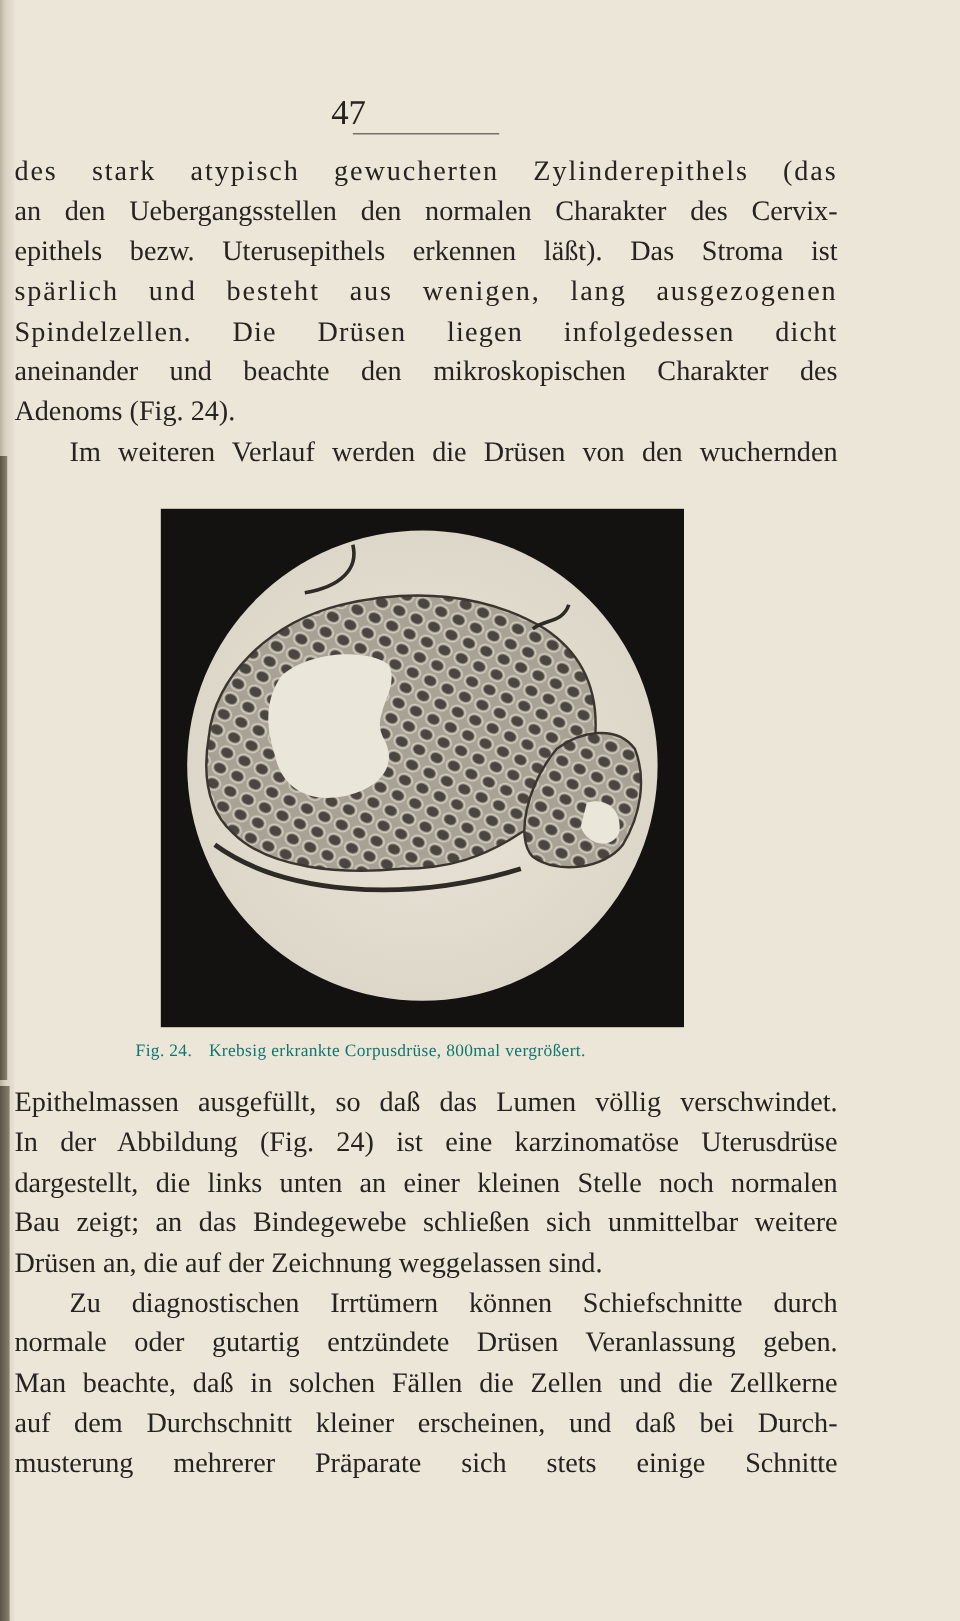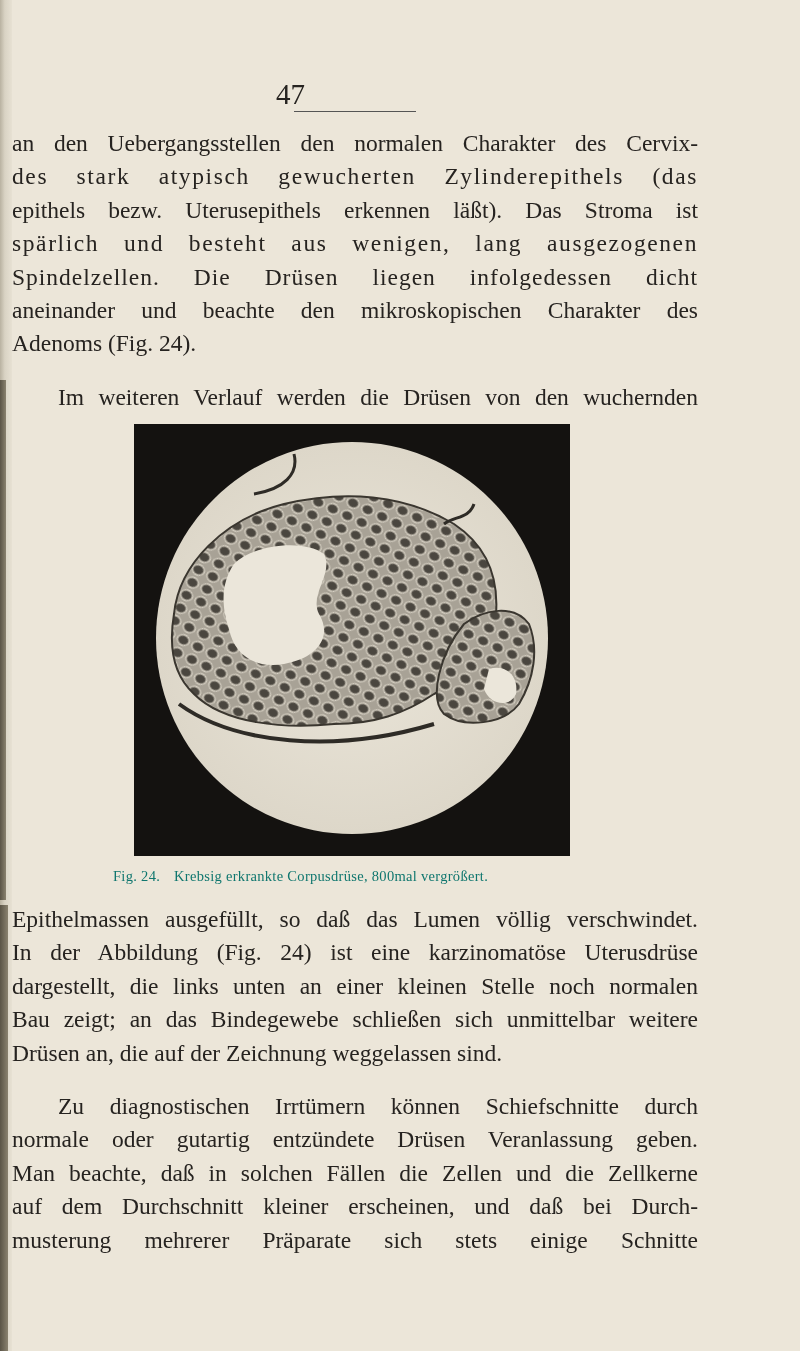--- a/index.html
+++ b/index.html
@@ -27,21 +27,21 @@
     position:absolute; left:294px; top:111px; width:122px; height:1px; background:#555;
   }
   .text-block {
     position:absolute; left:12px; width:686px;
     font-family: "Liberation Serif", serif;
     font-size:23.5px; line-height:33.4px;
     text-align:justify; text-align-last:auto;
   }
   .line { display:block; white-space:nowrap; text-align-last:justify; text-align:justify; height:33.4px; }
   .line.last { text-align-last:left; }
-  .line.indent { padding-left:46px;margin-top:20px; }
+  .line.indent { padding-left:46px; }
   .figure {
     position:absolute; left:134px; top:424px; width:436px; height:432px;
     background:#141210;
   }
   .caption {
     position:absolute; left:113px; top:868px; width:640px;
     font-family: "Liberation Serif", serif; font-size:14.5px; color:#0f766e;
     letter-spacing:0.3px;
   }
   .caption .fig-label { margin-right:10px; }
@@ -50,22 +50,22 @@
 <body>
 
 <div class="spine"></div>
 <div class="spine-dark" style="top:380px;height:520px;"></div>
 <div class="spine-dark" style="top:905px;height:446px;width:8px;"></div>
 
 <div class="page-number"><span>47</span></div>
 <div class="header-rule"></div>
 
 <div class="text-block" style="top:127px;">
+  <span class="line" style="letter-spacing:1.6px">des stark atypisch gewucherten Zylinderepithels (das</span>
   <span class="line">an den Uebergangsstellen den normalen Charakter des Cervix-</span>
-  <span class="line" style="letter-spacing:1.6px">des stark atypisch gewucherten Zylinderepithels (das</span>
   <span class="line">epithels bezw. Uterusepithels erkennen läßt). Das Stroma ist</span>
   <span class="line" style="letter-spacing:1.6px">spärlich und besteht aus wenigen, lang ausgezogenen</span>
   <span class="line" style="letter-spacing:1px">Spindelzellen. Die Drüsen liegen infolgedessen dicht</span>
   <span class="line">aneinander und beachte den mikroskopischen Charakter des</span>
   <span class="line last">Adenoms (Fig. 24).</span>
   <span class="line indent">Im weiteren Verlauf werden die Drüsen von den wuchernden</span>
 </div>
 
 <div class="figure">
   <svg width="436" height="432" viewBox="0 0 436 432">

